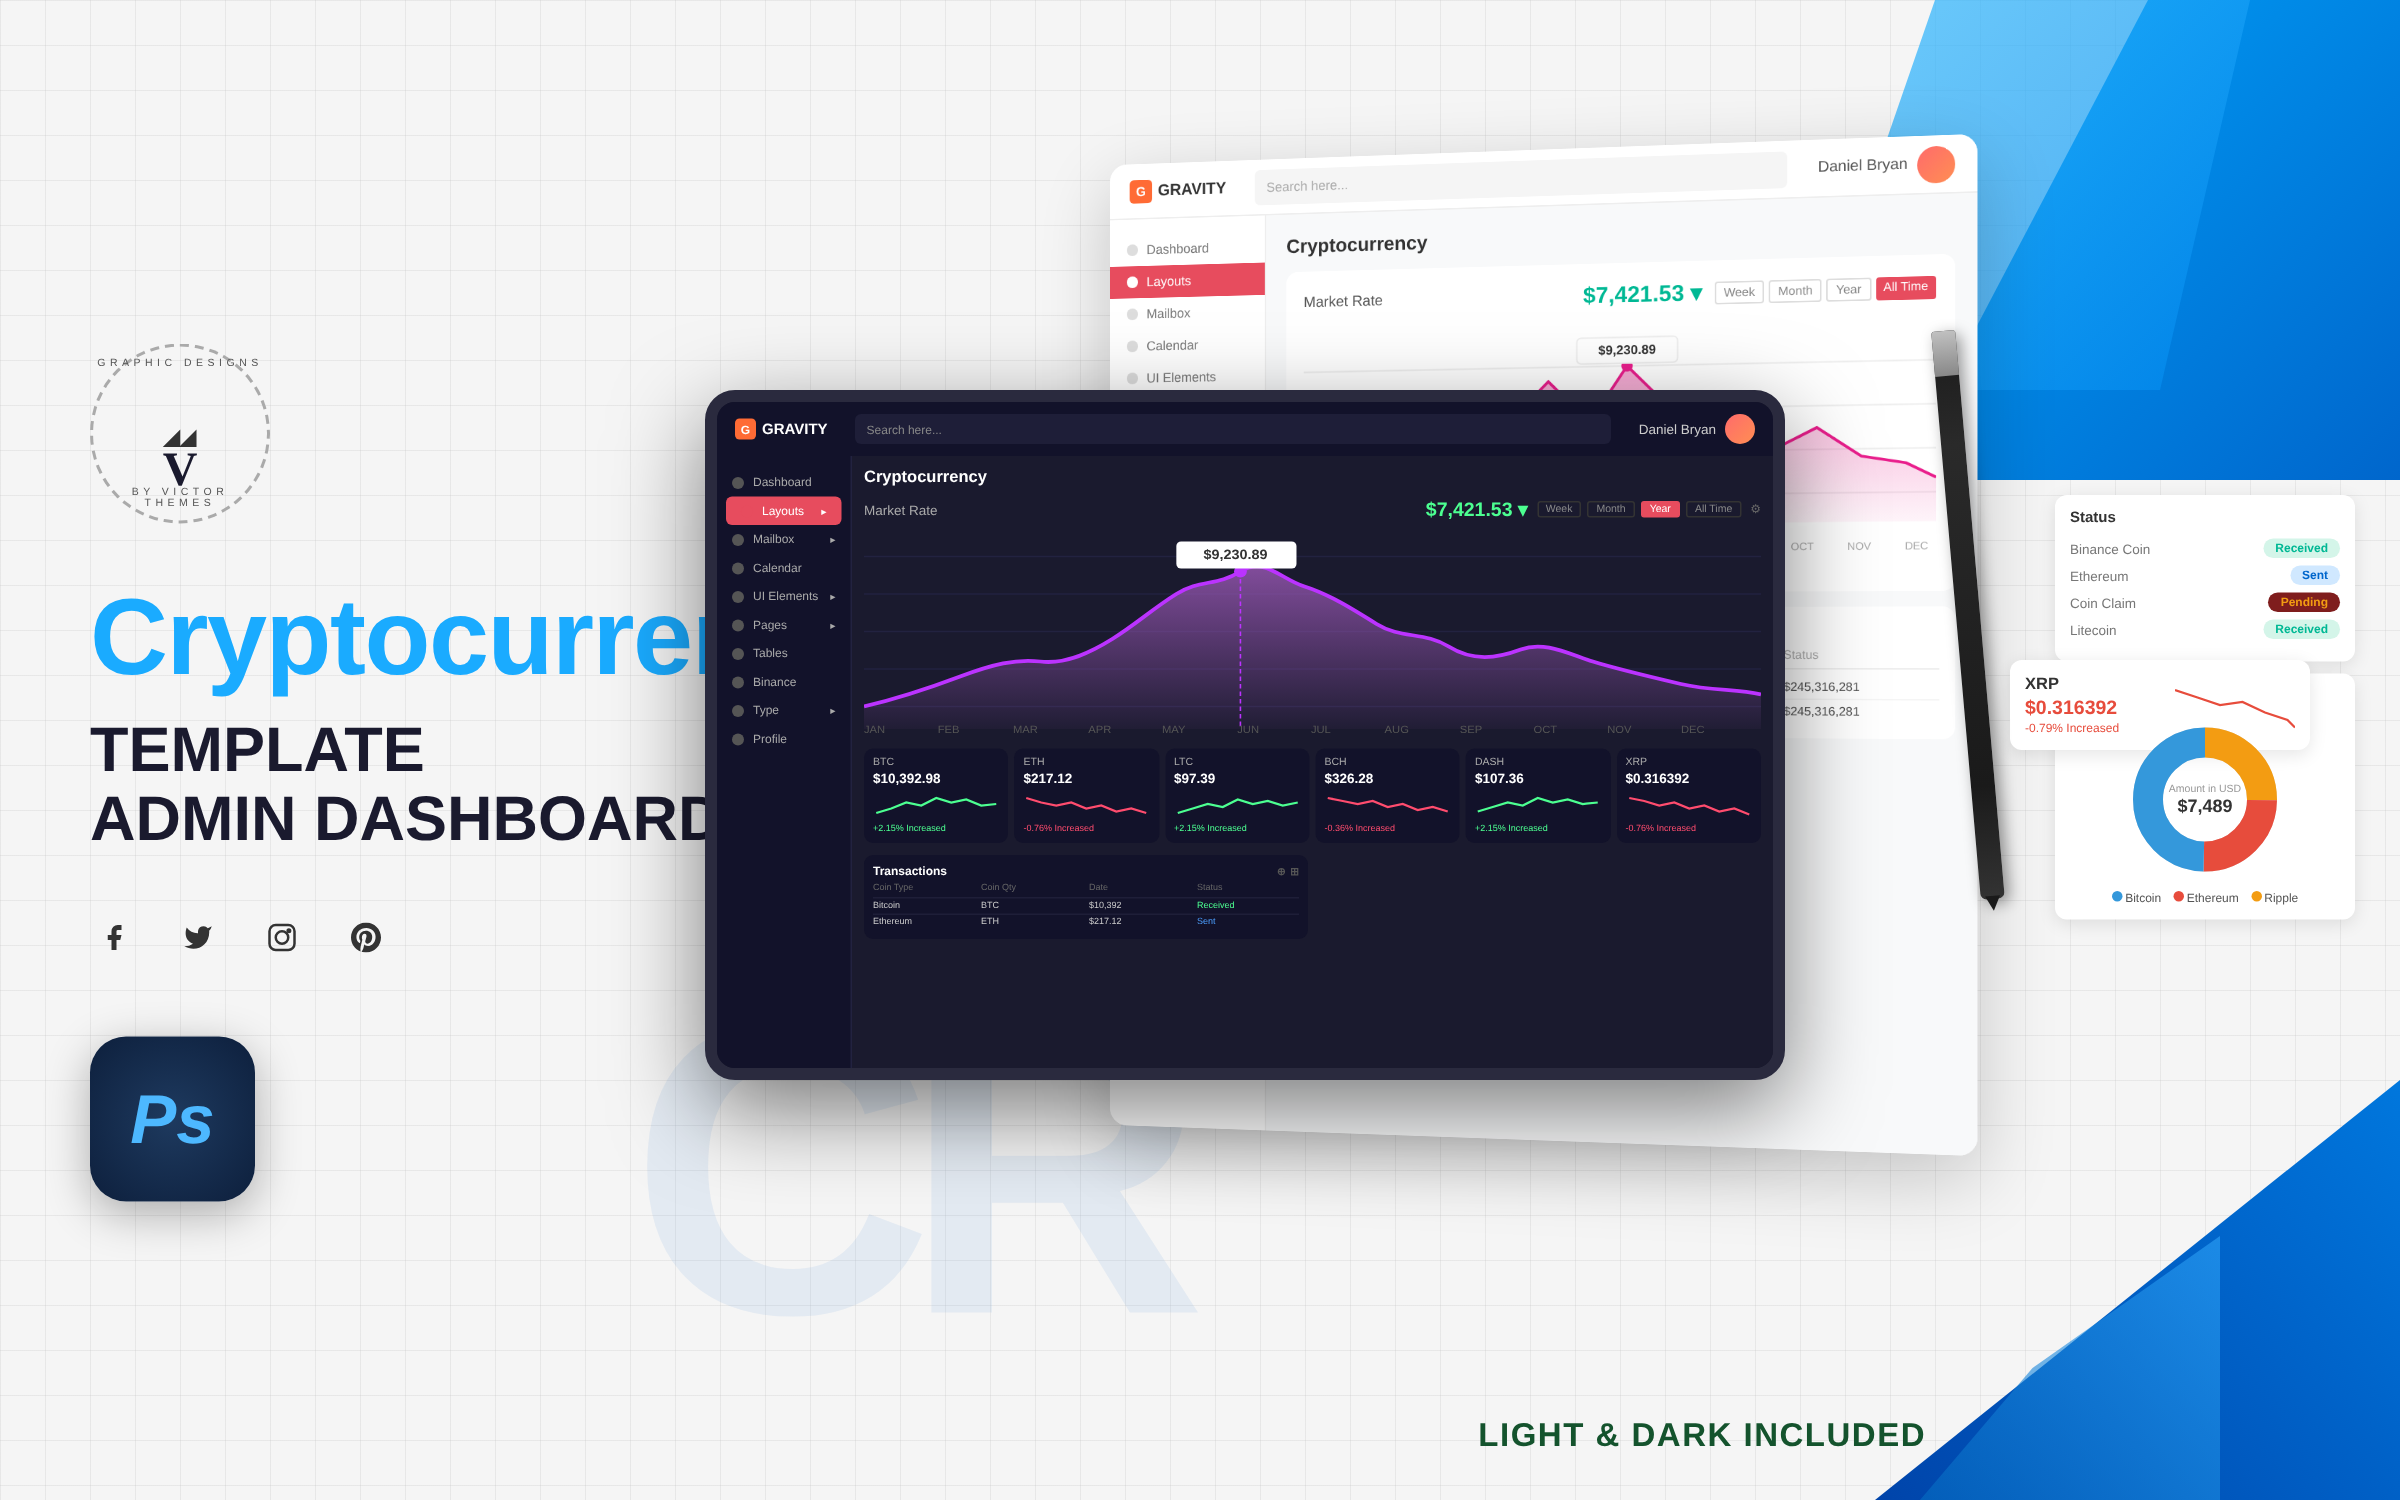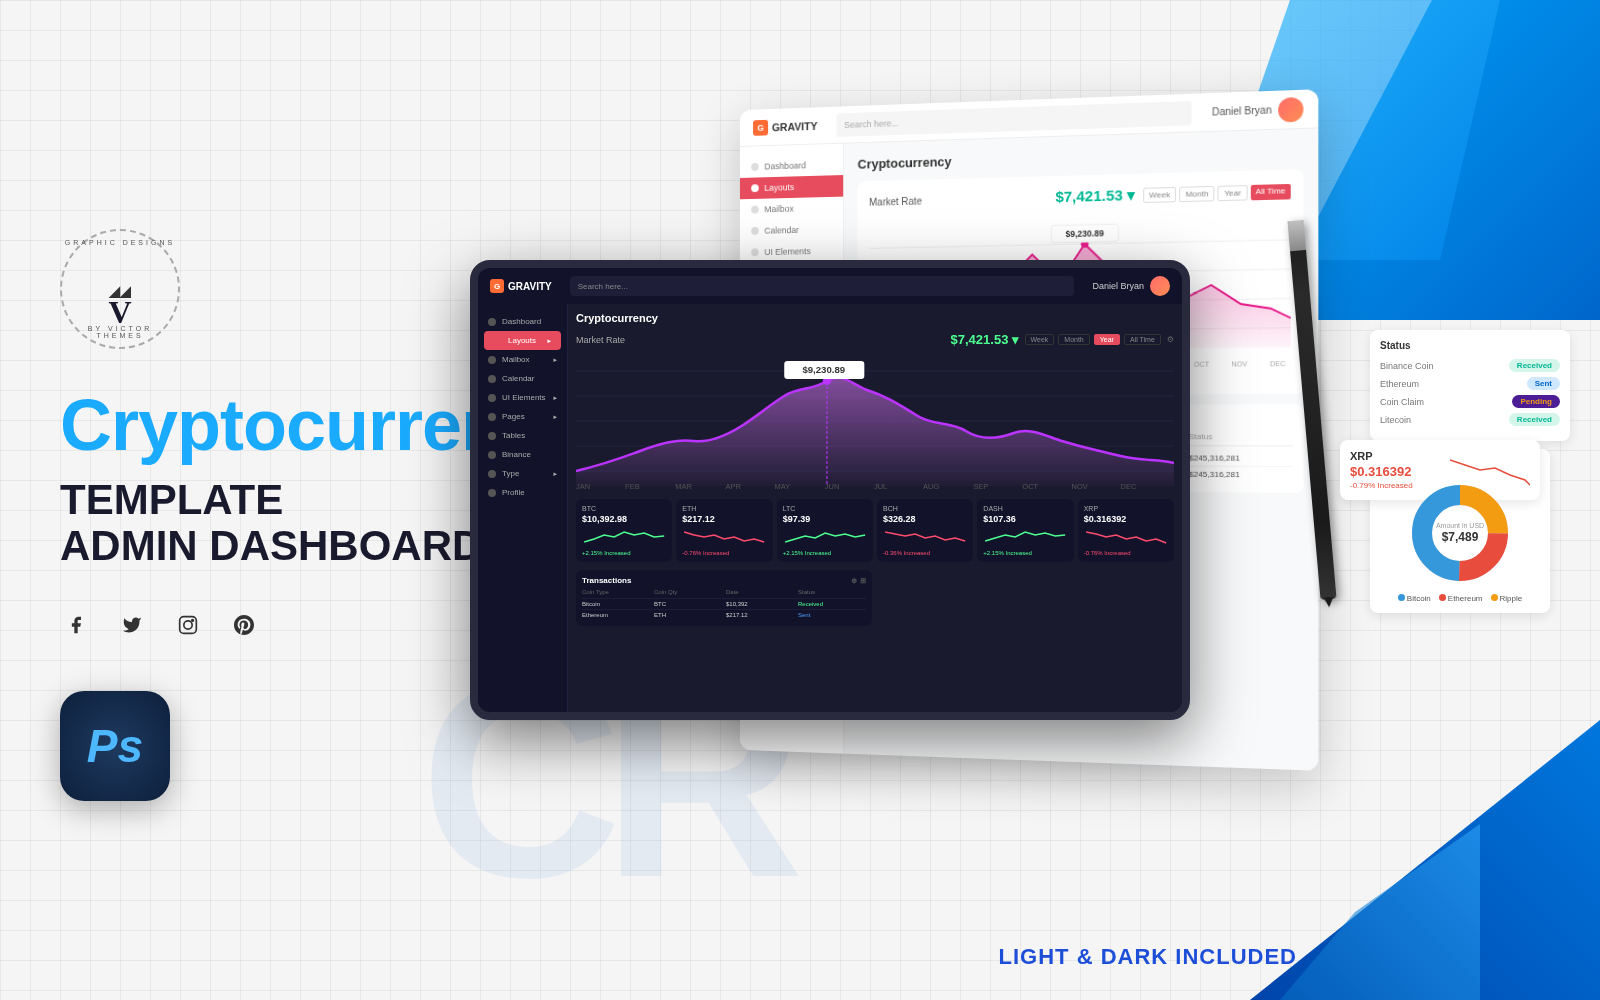--- a/index.html
+++ b/index.html
@@ -181,24 +181,24 @@
       font-weight: 900;
       color: #4db8ff;
       font-style: italic;
       line-height: 1;
     }
 
     
     .bottom-text {
       position: absolute;
       bottom: 30px;
-      right: 303px;
+      right: 316px;
       font-size: 22px;
       font-weight: 900;
-      color: #1d4ed8;
+      color: #14532d;
       letter-spacing: 1px;
     }
 
     
     .watermark {
       position: absolute;
       bottom: 60px;
       left: 420px;
       font-size: 280px;
       font-weight: 900;
@@ -670,29 +670,29 @@
     }
     .status-label { font-size: 9px; color: #777; }
     .status-badge {
       padding: 2px 8px;
       border-radius: 10px;
       font-size: 8px;
       font-weight: 600;
     }
     .status-success { background: #d4f5e9; color: #00b894; }
     .status-sent { background: #d0e8ff; color: #0066cc; }
-    .status-pending { background: #4c1d95; color: #f39c12; }
+    .status-pending { background: #7f1d1d; color: #f39c12; }
 
     
     .donut-card {
       background: #fff;
       border-radius: 8px;
       padding: 10px;
       box-shadow: 0 3px 12px rgba(0,0,0,0.1);
-      width: 180px;
+      width: 200px;
       display: flex;
       flex-direction: column;
       align-items: center;
     }
     .donut-title {
       font-size: 10px;
       font-weight: 700;
       color: #333;
       margin-bottom: 8px;
       align-self: flex-start;

